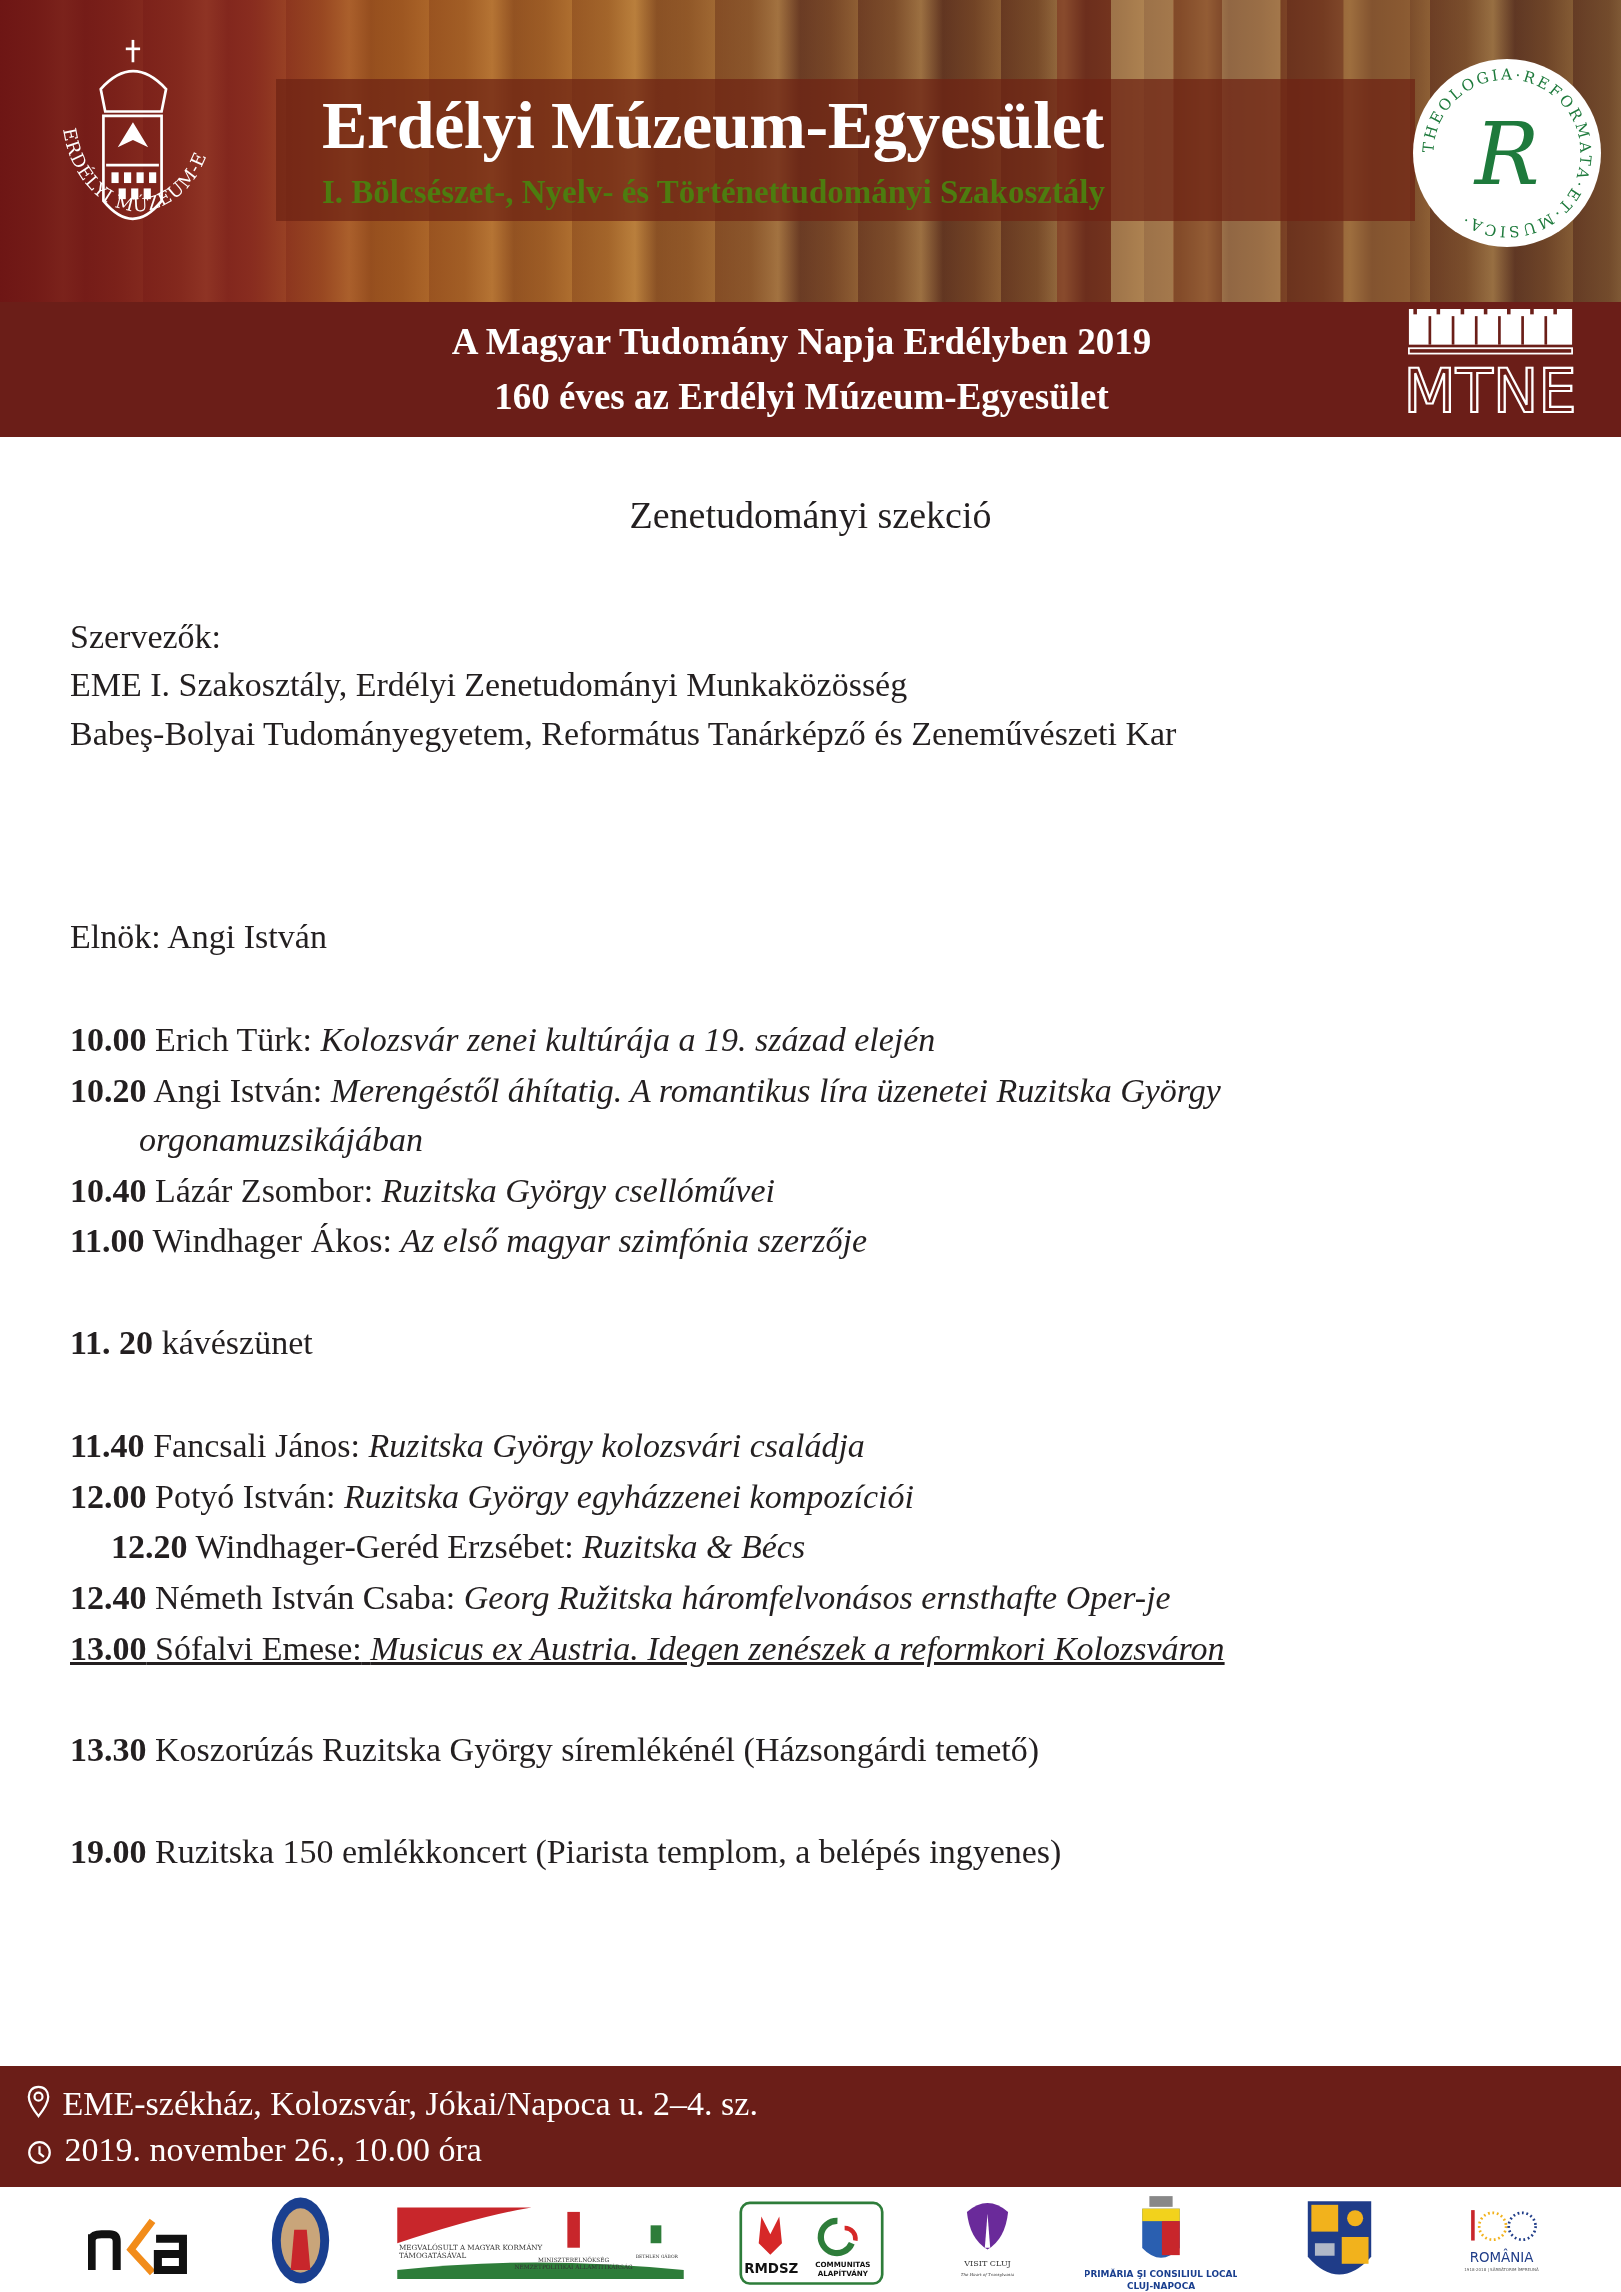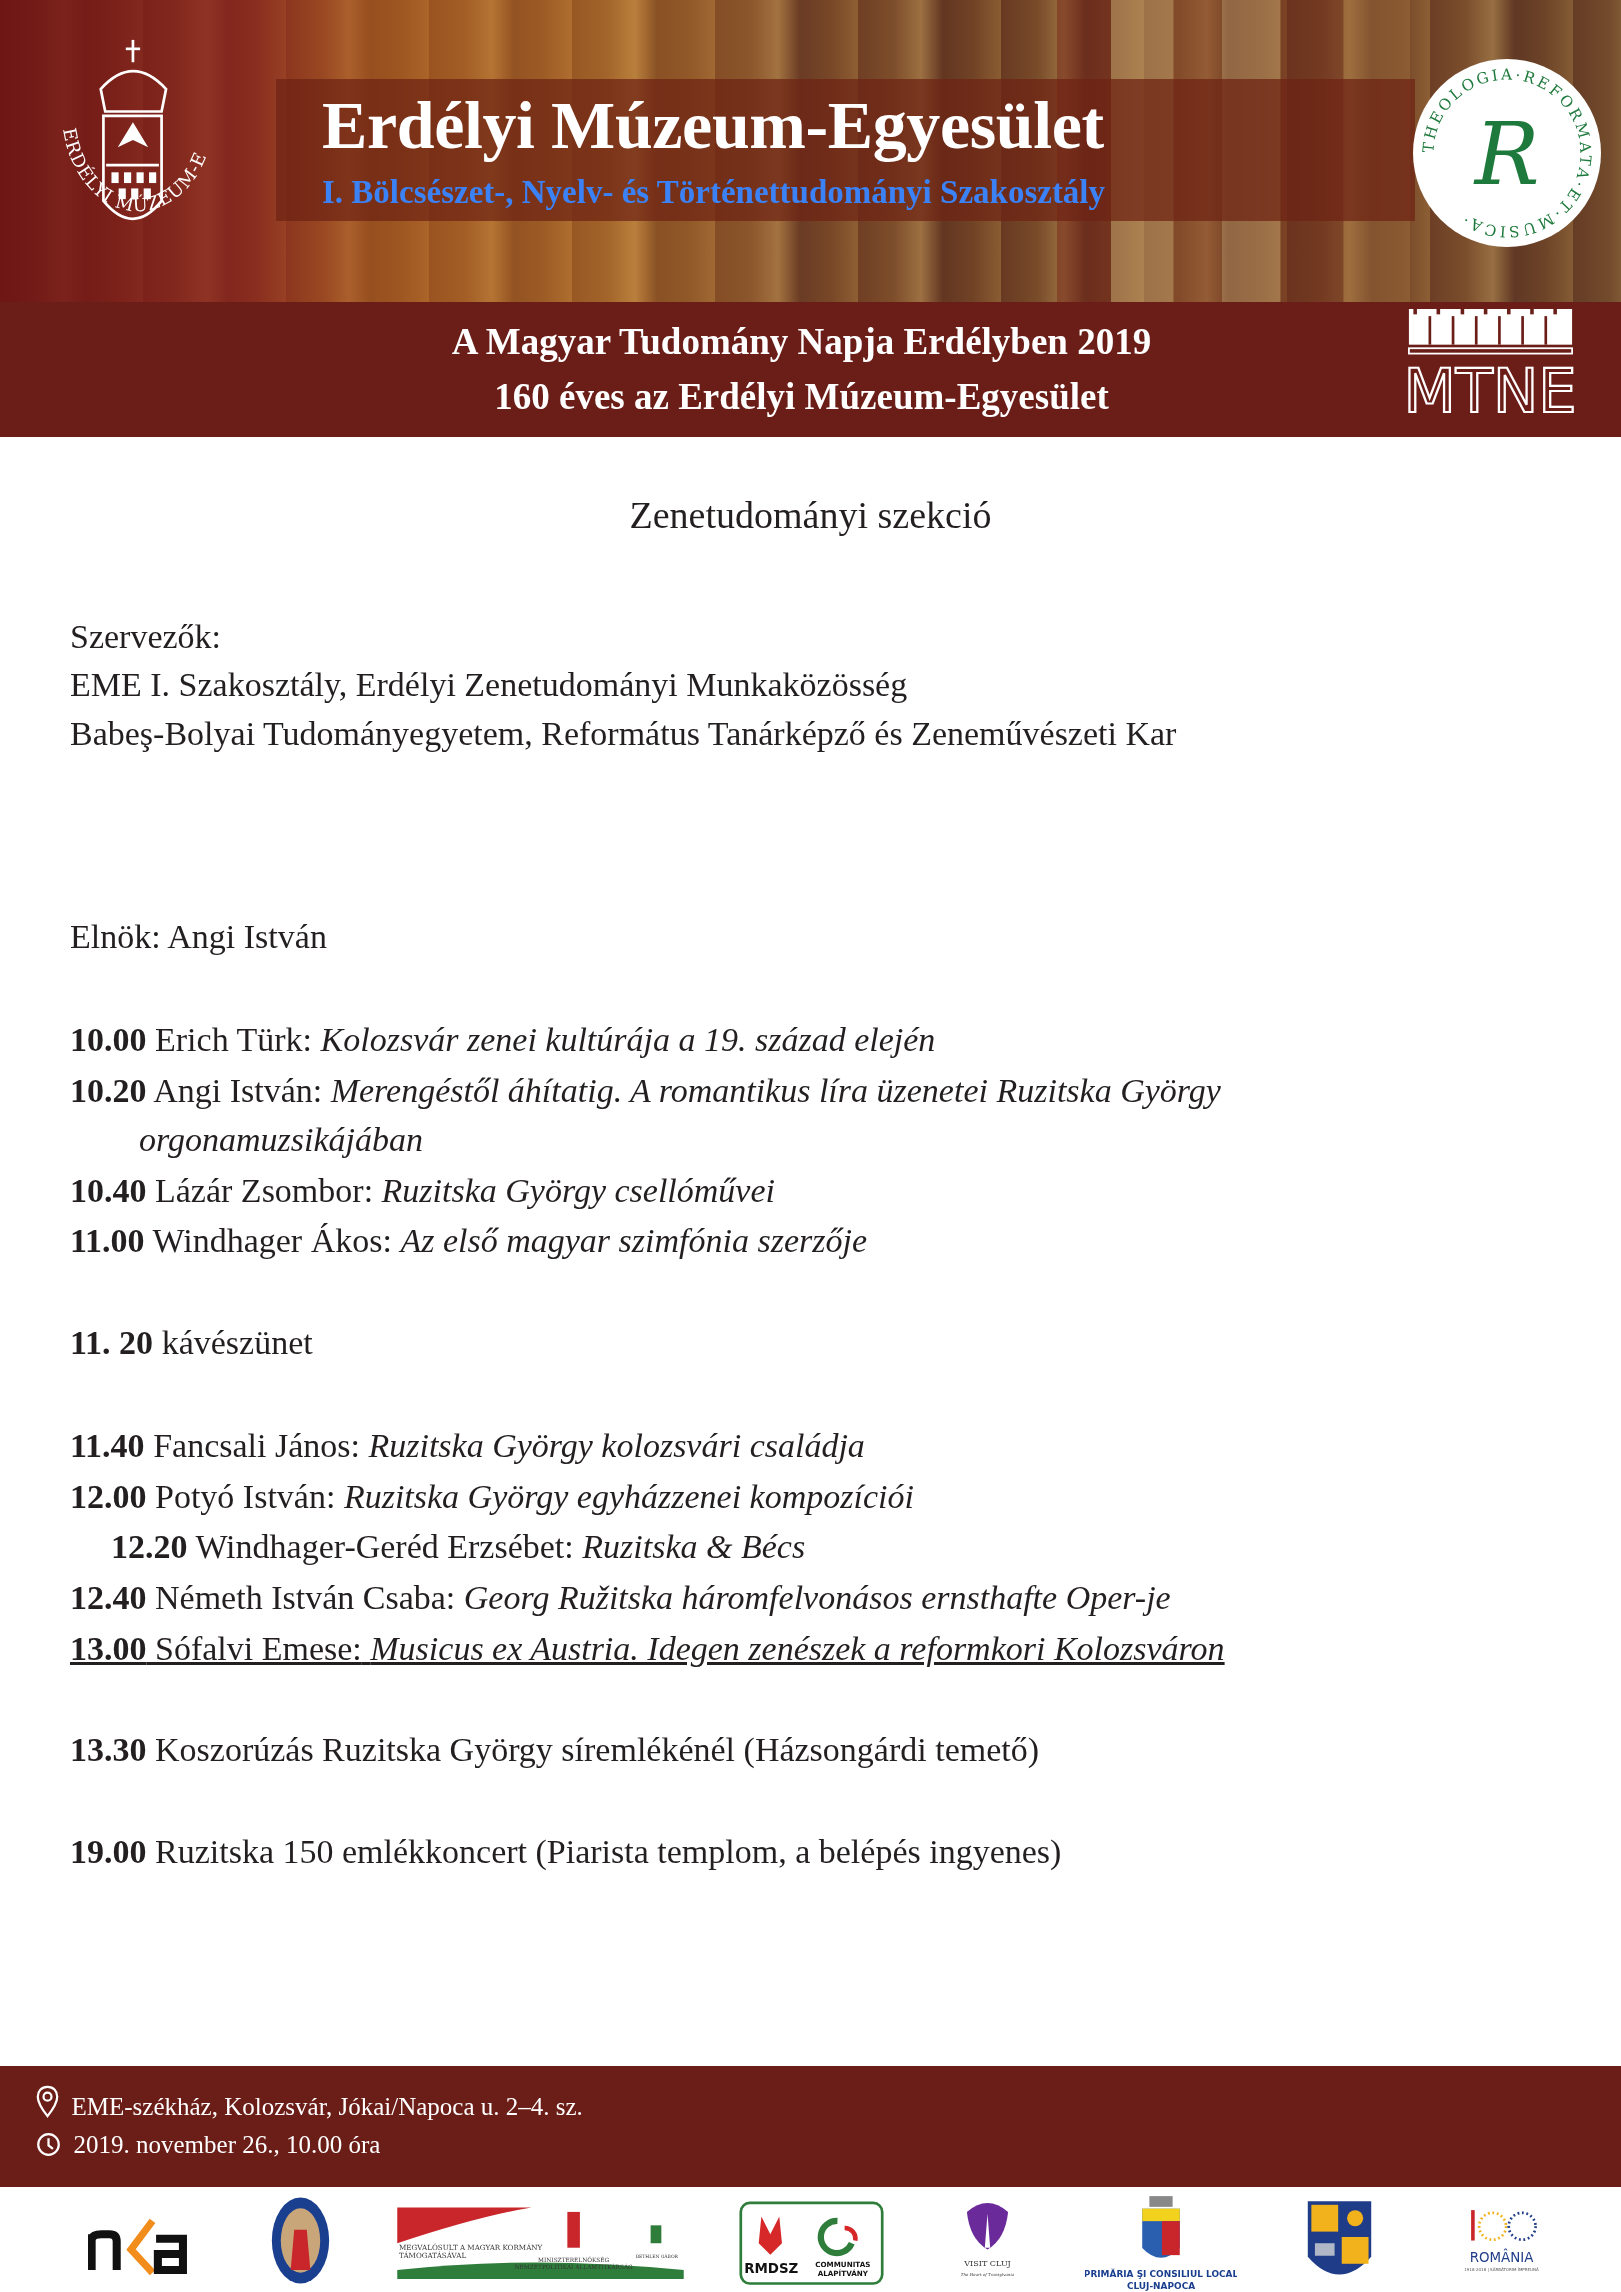--- a/index.html
+++ b/index.html
@@ -9,42 +9,42 @@
 
   
   #banner { left:0; top:0; width:1621px; height:302px; overflow:hidden;
     background:
       linear-gradient(90deg, rgba(110,20,20,0.95) 0px, rgba(140,40,30,0.85) 251px, rgba(170,90,30,0.75) 376px, rgba(180,110,40,0.6) 627px, rgba(120,70,40,0.5) 806px, rgba(90,50,30,0.4) 1075px, rgba(120,70,40,0.45) 1343px, rgba(90,60,40,0.5) 1621px),
       repeating-linear-gradient(90deg, #6b3a22 0px, #8a5a30 36px, #c49a5a 63px, #5b3020 85px, #7a4a28 116px, #a87840 143px);
   }
   .book { position:absolute; top:0; height:302px; opacity:0.55; }
   #title-box { left:276px; top:79px; width:1139px; height:142px; background:rgba(110,35,20,0.72); }
   #title { left:322px; top:86px; width:1119px; font-size:68px; font-weight:bold; color:#fff; white-space:nowrap; letter-spacing:-0.4px; }
-  #subtitle { left:322px; top:174px; width:1119px; font-size:33px; font-weight:bold; color:#3b82f6; white-space:nowrap; }
+  #subtitle { left:322px; top:174px; width:1119px; font-size:33px; font-weight:bold; color:#4d7c0f; white-space:nowrap; }
 
   #eme-crest { left:36px; top:22.4px; width:193px; height:255px; }
   #theologia-seal { left:1413px; top:59px; width:188px; height:188px; border-radius:50%; background:#fff; }
 
   
   #event-band { left:0; top:302px; width:1621px; height:135px; background:#6b1e18; }
   .band-line { left:0; width:1621px; text-align:center; color:#fff; font-weight:bold; font-size:37px; padding-right:0; }
   #band-line-1 { top:320px; left:-9px; }
   #band-line-2 { top:375px; left:-9px; }
   #mtne-logo { left:1407px; top:309px; width:167px; height:107px; }
 
   
   #section-title { left:0; top:493px; width:1621px; text-align:center; font-size:38px; }
 
   .line { left:70px; font-size:34px; white-space:nowrap; }
   .line b { font-weight:bold; }
   .line i { font-style:italic; }
 
   
   #footer-band { left:0; top:2066px; width:1621px; height:121px; background:#6b1e18; }
-  .foot-line { left:36px; color:#fff; font-size:25px; white-space:nowrap; }
+  .foot-line { left:27px; color:#fff; font-size:34px; white-space:nowrap; }
   .foot-line svg { vertical-align:-3.6px; margin-right:12.5px; }
 
   .logo { position:absolute; top:2194px; height:94px; }
 </style>
 </head>
 <body>
 
 <div id="banner" class="abs">
   <div class="book" style="left:1057px;width:54px;background:#7a2c1c;"></div>
   <div class="book" style="left:1111px;width:63px;background:#c8a06a;"></div>

